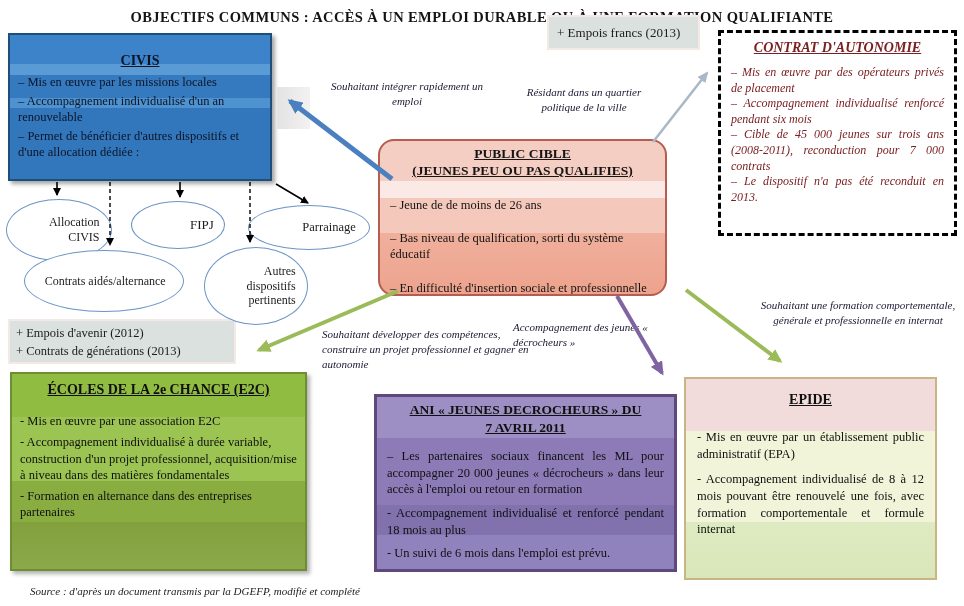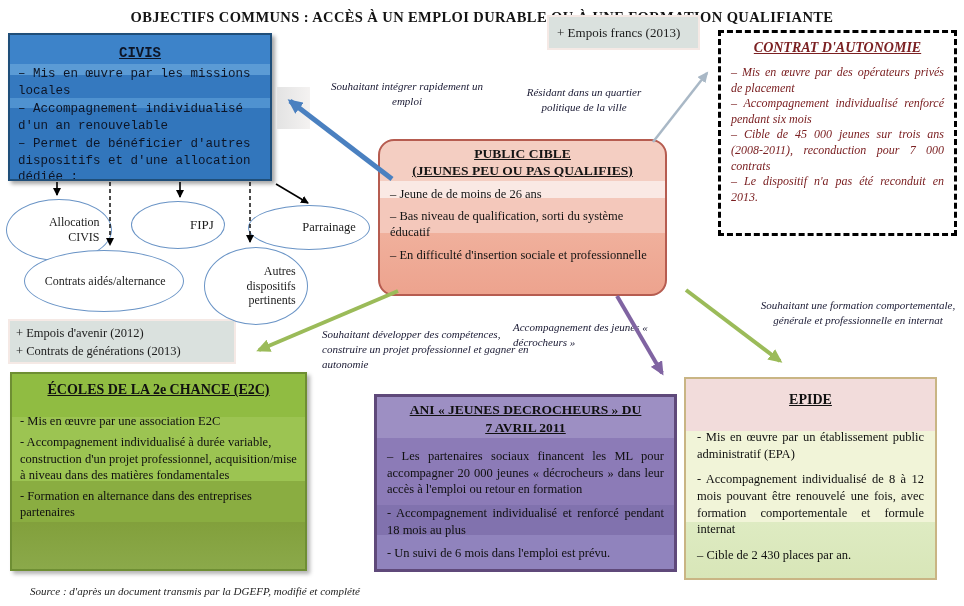--- a/index.html
+++ b/index.html
@@ -7,24 +7,24 @@
             font-family:"Liberation Serif","DejaVu Serif",serif; overflow:hidden; }
 
   .main-title { position:absolute; top:9px; left:0; width:100%; text-align:center;
                 font-size:14.5px; letter-spacing:.4px; color:#141414; font-weight:bold; }
 
   .box { position:absolute; box-sizing:border-box; overflow:hidden; }
   .box-title { text-align:center; font-weight:bold; text-decoration:underline; }
 
   
   .civis { left:8px; top:33px; width:264px; height:148px; border:2px solid #1f4e79;
-           color:#0d1526; font-size:12.5px; padding:8px 8px;
+           color:#0d1526; font-size:12.5px; padding:16px 8px;
            box-shadow:3px 3px 4px rgba(0,0,0,.35);
            background:linear-gradient(180deg,#3d83c9 0%,#3d83c9 20%,#5b9bd5 20%,#5b9bd5 28%,
-                      #3579bf 28%,#3579bf 44%,#4f92d0 44%,#4f92d0 51%,#3276bc 51%,#3276bc 100%);font-family:Liberation Mono, monospace; }
+                      #3579bf 28%,#3579bf 44%,#4f92d0 44%,#4f92d0 51%,#3276bc 51%,#3276bc 100%); }
   .civis .box-title { font-size:14px; margin:2px 0 5px; }
   .civis .item { line-height:1.32; margin-bottom:2px; }
 
   
   .chip { position:absolute; background:#dae1de; border:2px solid #f5e9e5; color:#1c1c1c;
           box-sizing:border-box; font-size:13px; }
   .chip-garantie { left:303px; top:31px; width:160px; height:29px; line-height:25px; padding-left:8px; }
   .chip-francs   { left:547px; top:15px; width:153px; height:35px; line-height:31px; padding-left:8px; }
   .chip-avenir   { left:8px;  top:319px; width:228px; height:45px; padding:3px 6px; font-size:12.5px; line-height:1.45; }
 
@@ -44,21 +44,21 @@
              background:#fff; color:#7b2022; font-style:italic; font-size:12px; padding:5px 10px; }
   .contrat .box-title { font-size:14px; margin:2px 0 9px; }
   .contrat .item { text-align:justify; line-height:1.3; }
 
   
   .public-cible { left:378px; top:139px; width:289px; height:157px; border:2px solid #b65c50;
                   border-radius:16px; font-size:12.5px; color:#141414; padding:5px 10px;
                   background:linear-gradient(180deg,#f4cec2 0%,#f4cec2 26%,#fae9e4 26%,#fae9e4 37%,
                              #f4c8bb 37%,#f4c8bb 60%,#f0b09c 60%,#eda38e 100%); }
   .public-cible .box-title div { text-decoration:underline; font-size:13.5px; line-height:1.25; }
-  .public-cible .item { margin-top:6px; line-height:1.3; }
+  .public-cible .item { margin-top:17px; line-height:1.3; }
 
   
   .ellipse { position:absolute; border:1.5px solid #6a94c6; border-radius:50%; background:#fff;
              display:flex; align-items:center; justify-content:center; text-align:right;
              font-size:12px; color:#1c1c1c; line-height:1.22; }
   .ellipse span { display:block; width:78%; margin:0 auto; }
   .el-alloc    { left:6px;   top:199px; width:104px; height:60px; }
   .el-fipj     { left:131px; top:201px; width:92px;  height:46px; font-size:13px; }
   .el-parr     { left:248px; top:205px; width:120px; height:43px; font-size:12.5px; }
   .el-contrats { left:24px;  top:250px; width:158px; height:60px; }
@@ -169,21 +169,20 @@
     </div>
     <div class="item">– Les partenaires sociaux financent les ML pour accompagner 20 000 jeunes « décrocheurs » dans leur accès à l'emploi ou retour en formation</div>
     <div class="item">- Accompagnement individualisé et renforcé pendant 18 mois au plus</div>
     <div class="item">- Un suivi de 6 mois dans l'emploi est prévu.</div>
   </div>
 
   <div class="box epide">
     <div class="box-title">EPIDE</div>
     <div class="item">- Mis en œuvre par un établissement public administratif (EPA)</div>
     <div class="item">- Accompagnement individualisé de 8 à 12 mois pouvant être renouvelé une fois, avec formation comportementale et formule internat</div>
-    <div class="item">– Cible de 2 430 places par an.</div>
   </div>
 
   <div class="source">Source : d'après un document transmis par la DGEFP, modifié et complété</div>
 
   <svg class="arrows" viewBox="0 0 964 606">
     <defs>
       <marker id="mBlue" markerUnits="userSpaceOnUse" markerWidth="16" markerHeight="14" refX="12" refY="7" orient="auto">
         <path d="M0,0 L15,7 L0,14 z" fill="#4a80c0"></path>
         </marker>
       <marker id="mGreen" markerUnits="userSpaceOnUse" markerWidth="15" markerHeight="13" refX="11" refY="6.5" orient="auto">

